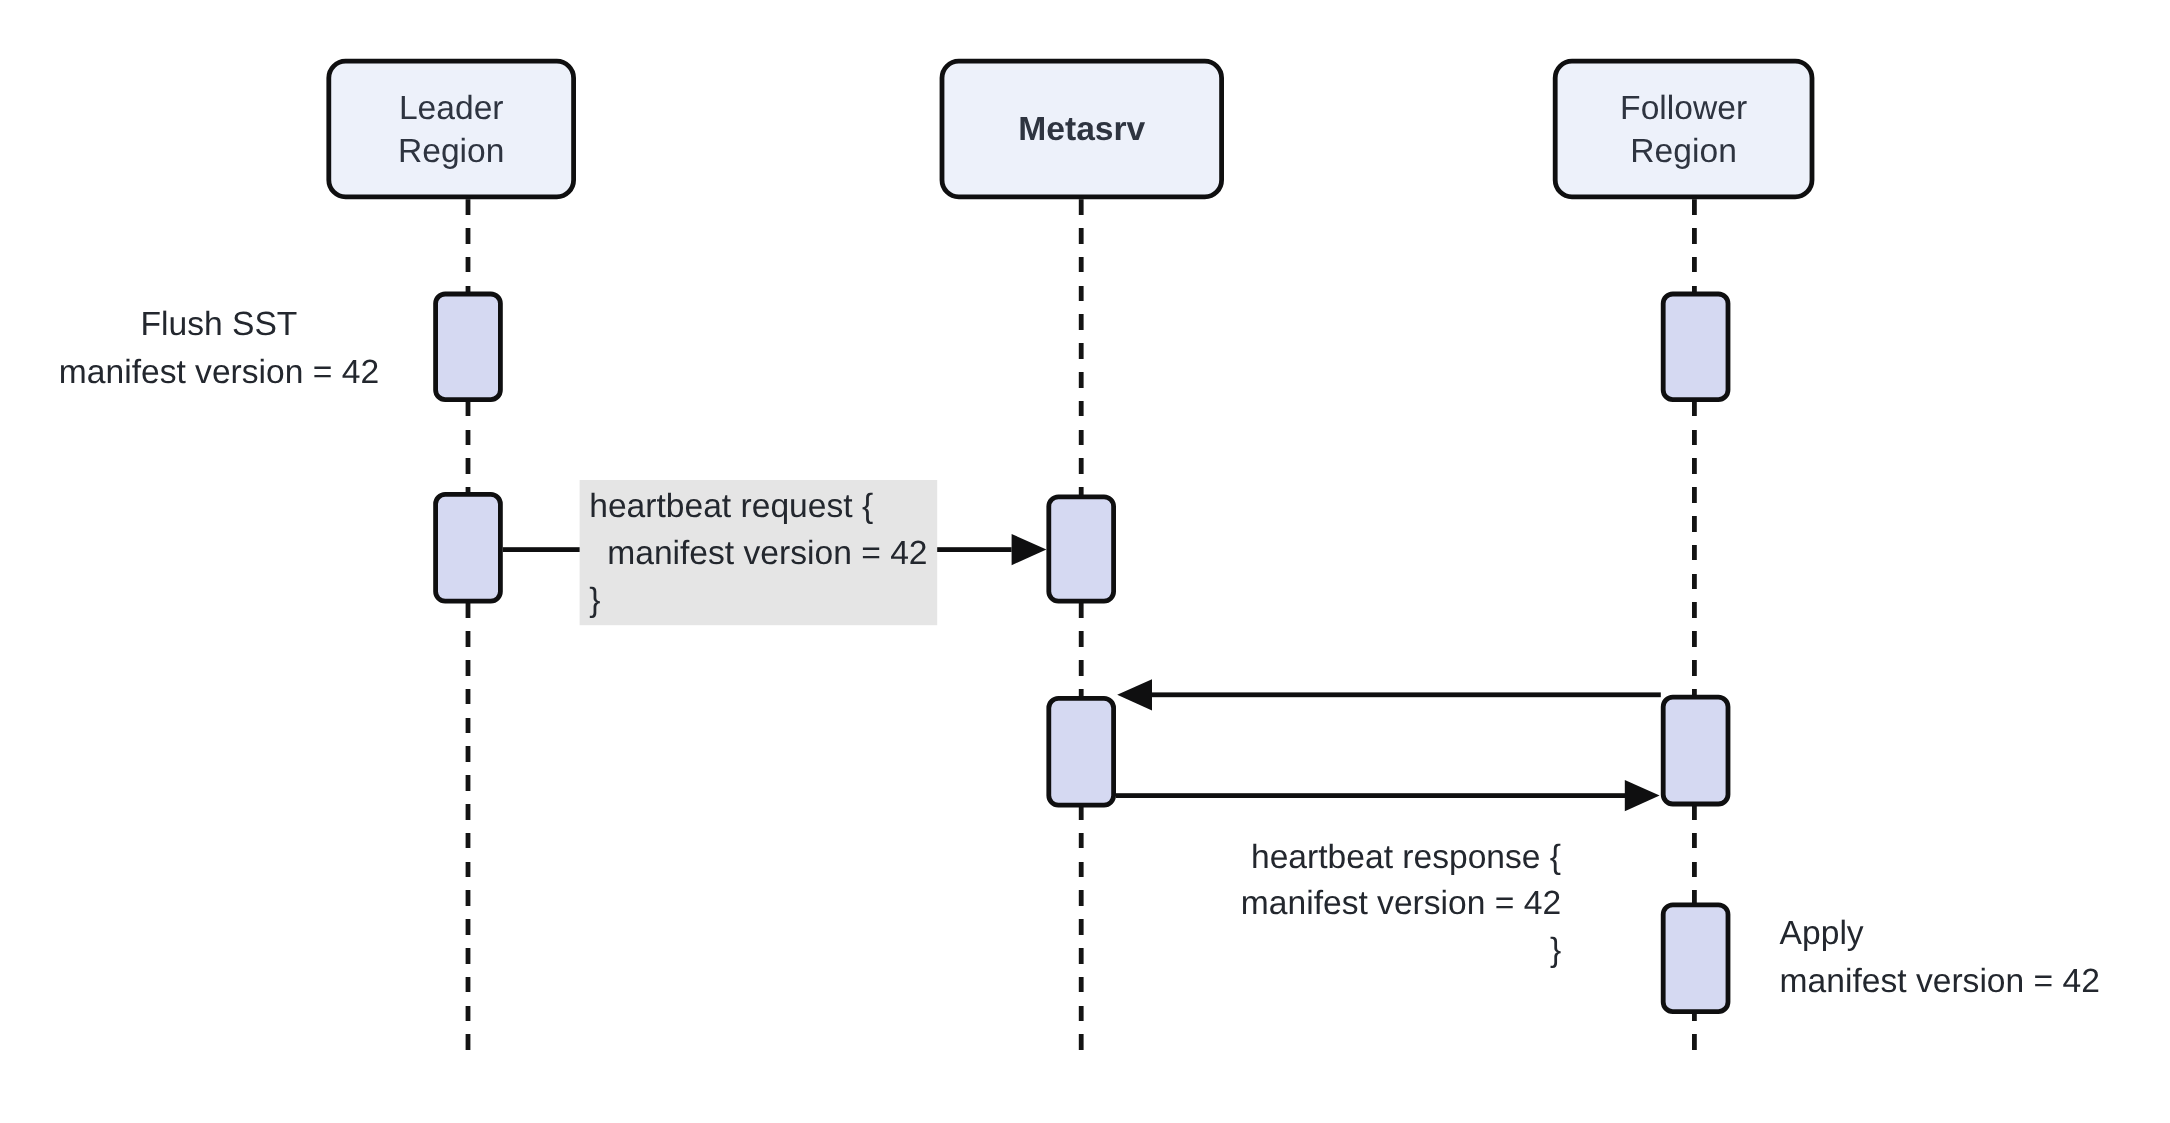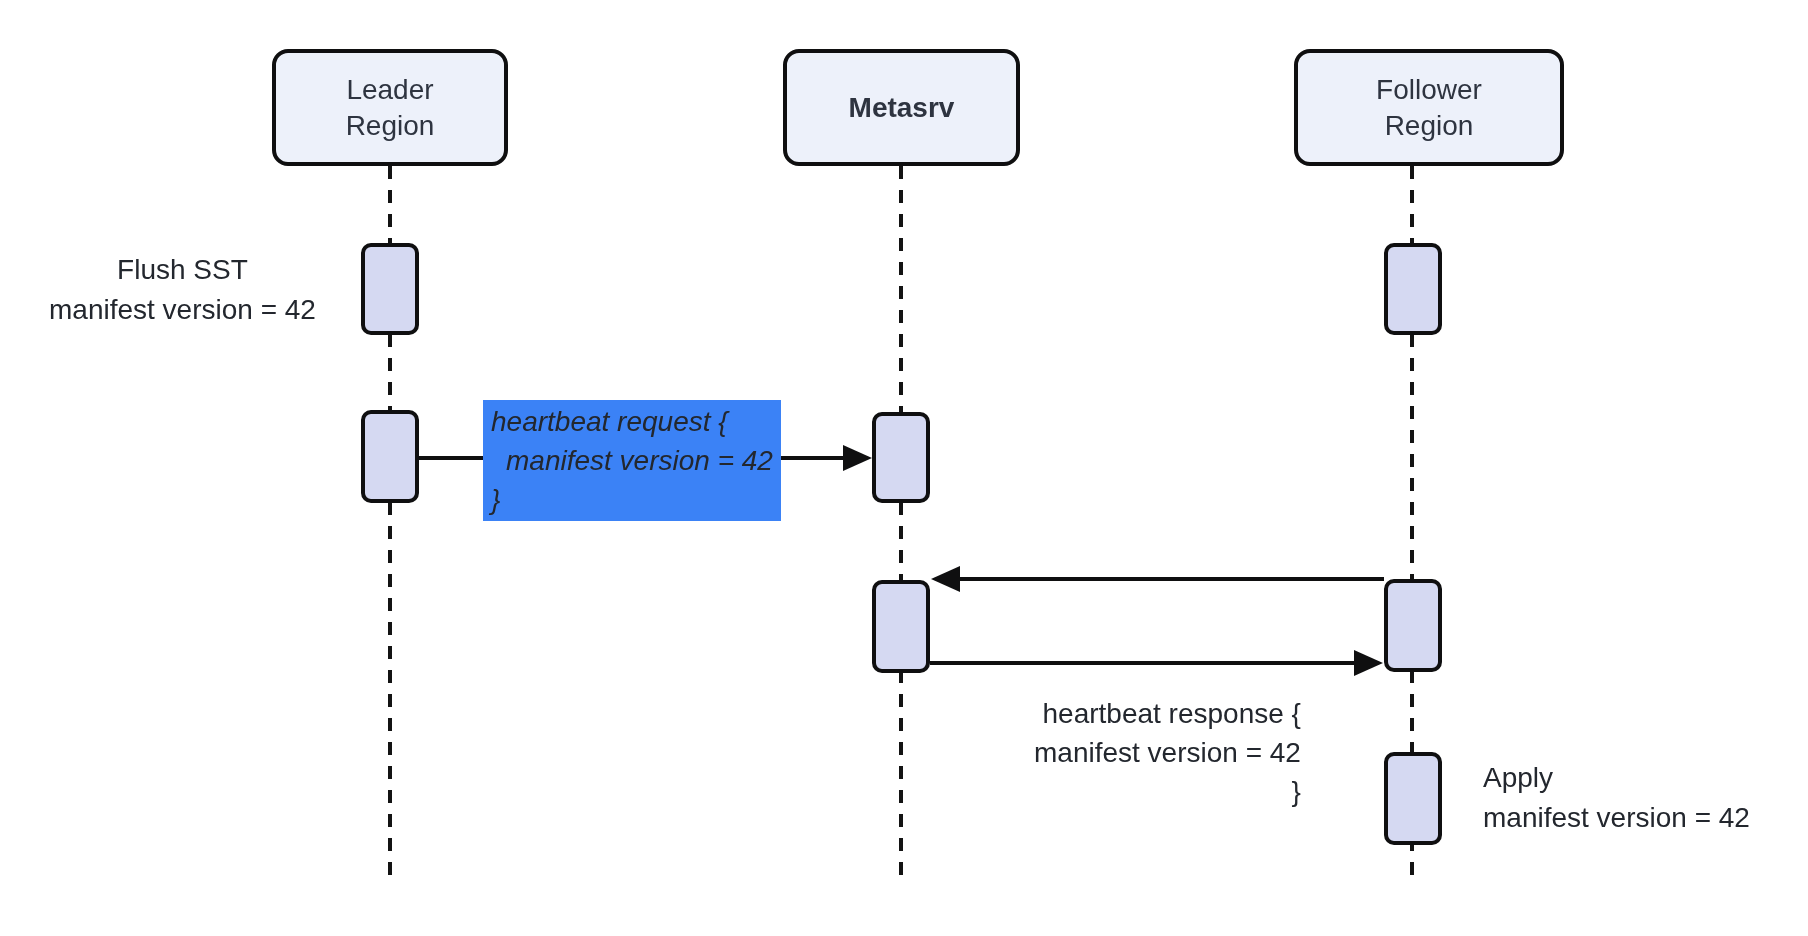--- a/index.html
+++ b/index.html
@@ -51,42 +51,42 @@
     border-right:29px solid #0f0f10;
   }
   
   .label{
     position:absolute;
     font-size:28px;line-height:39px;
     white-space:nowrap;
   }
   .label span{display:block;}
   .label .indent{margin-left:15px;}
-  .msg-label-bg{background:#3b82f6;padding:2px 8px;font-style:italic;}
+  .msg-label-bg{background:#e5e5e5;padding:2px 8px;}
   .center{text-align:center;}
   .note{line-height:40px;}
 </style>
 </head>
 <body>
 
 <div class="canvas">
 
   <div class="lifeline" style="left:388px;"></div>
   <div class="lifeline" style="left:899px;"></div>
   <div class="lifeline" style="left:1410px;"></div>
 
-  <div class="participant" style="left:272px;width:236px;">
+  <div class="participant" style="left:272px;width:208px;">
     <span>Leader</span>
     <span>Region</span>
   </div>
   <div class="participant" style="left:783px;width:237px;font-weight:bold;">
     <span>Metasrv</span>
     <span></span>
   </div>
-  <div class="participant" style="left:1294px;width:270px;">
+  <div class="participant" style="left:1294px;width:218px;">
     <span>Follower</span>
     <span>Region</span>
   </div>
 
   <div class="activation" style="left:361px;top:243px;height:92px;"></div>
   <div class="activation" style="left:361px;top:410px;height:93px;"></div>
   <div class="activation" style="left:872px;top:412px;height:91px;"></div>
   <div class="activation" style="left:872px;top:580px;height:93px;"></div>
   <div class="activation" style="left:1384px;top:243px;height:92px;"></div>
   <div class="activation" style="left:1384px;top:579px;height:93px;"></div>

